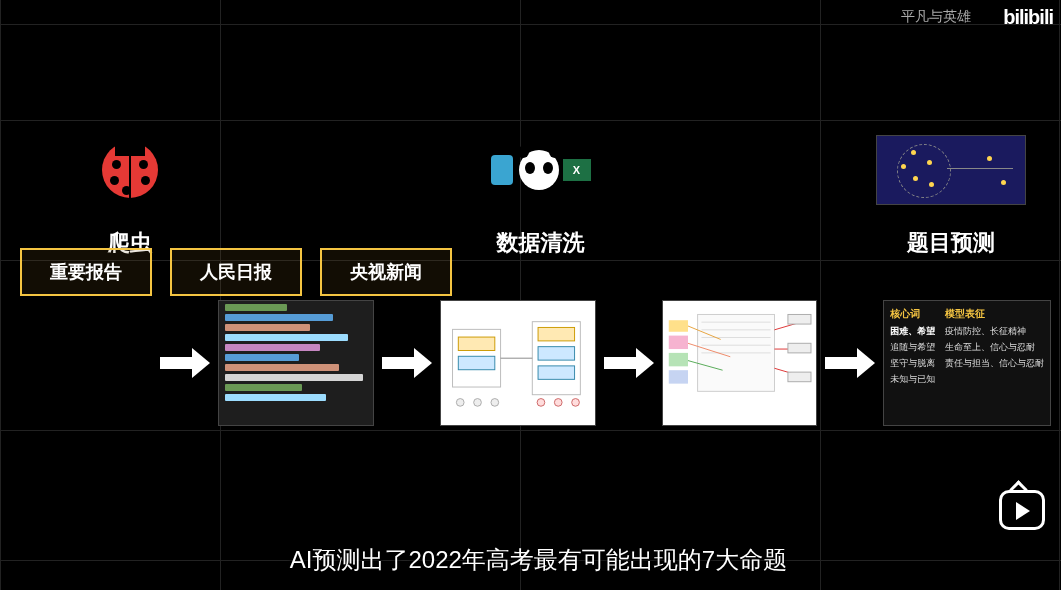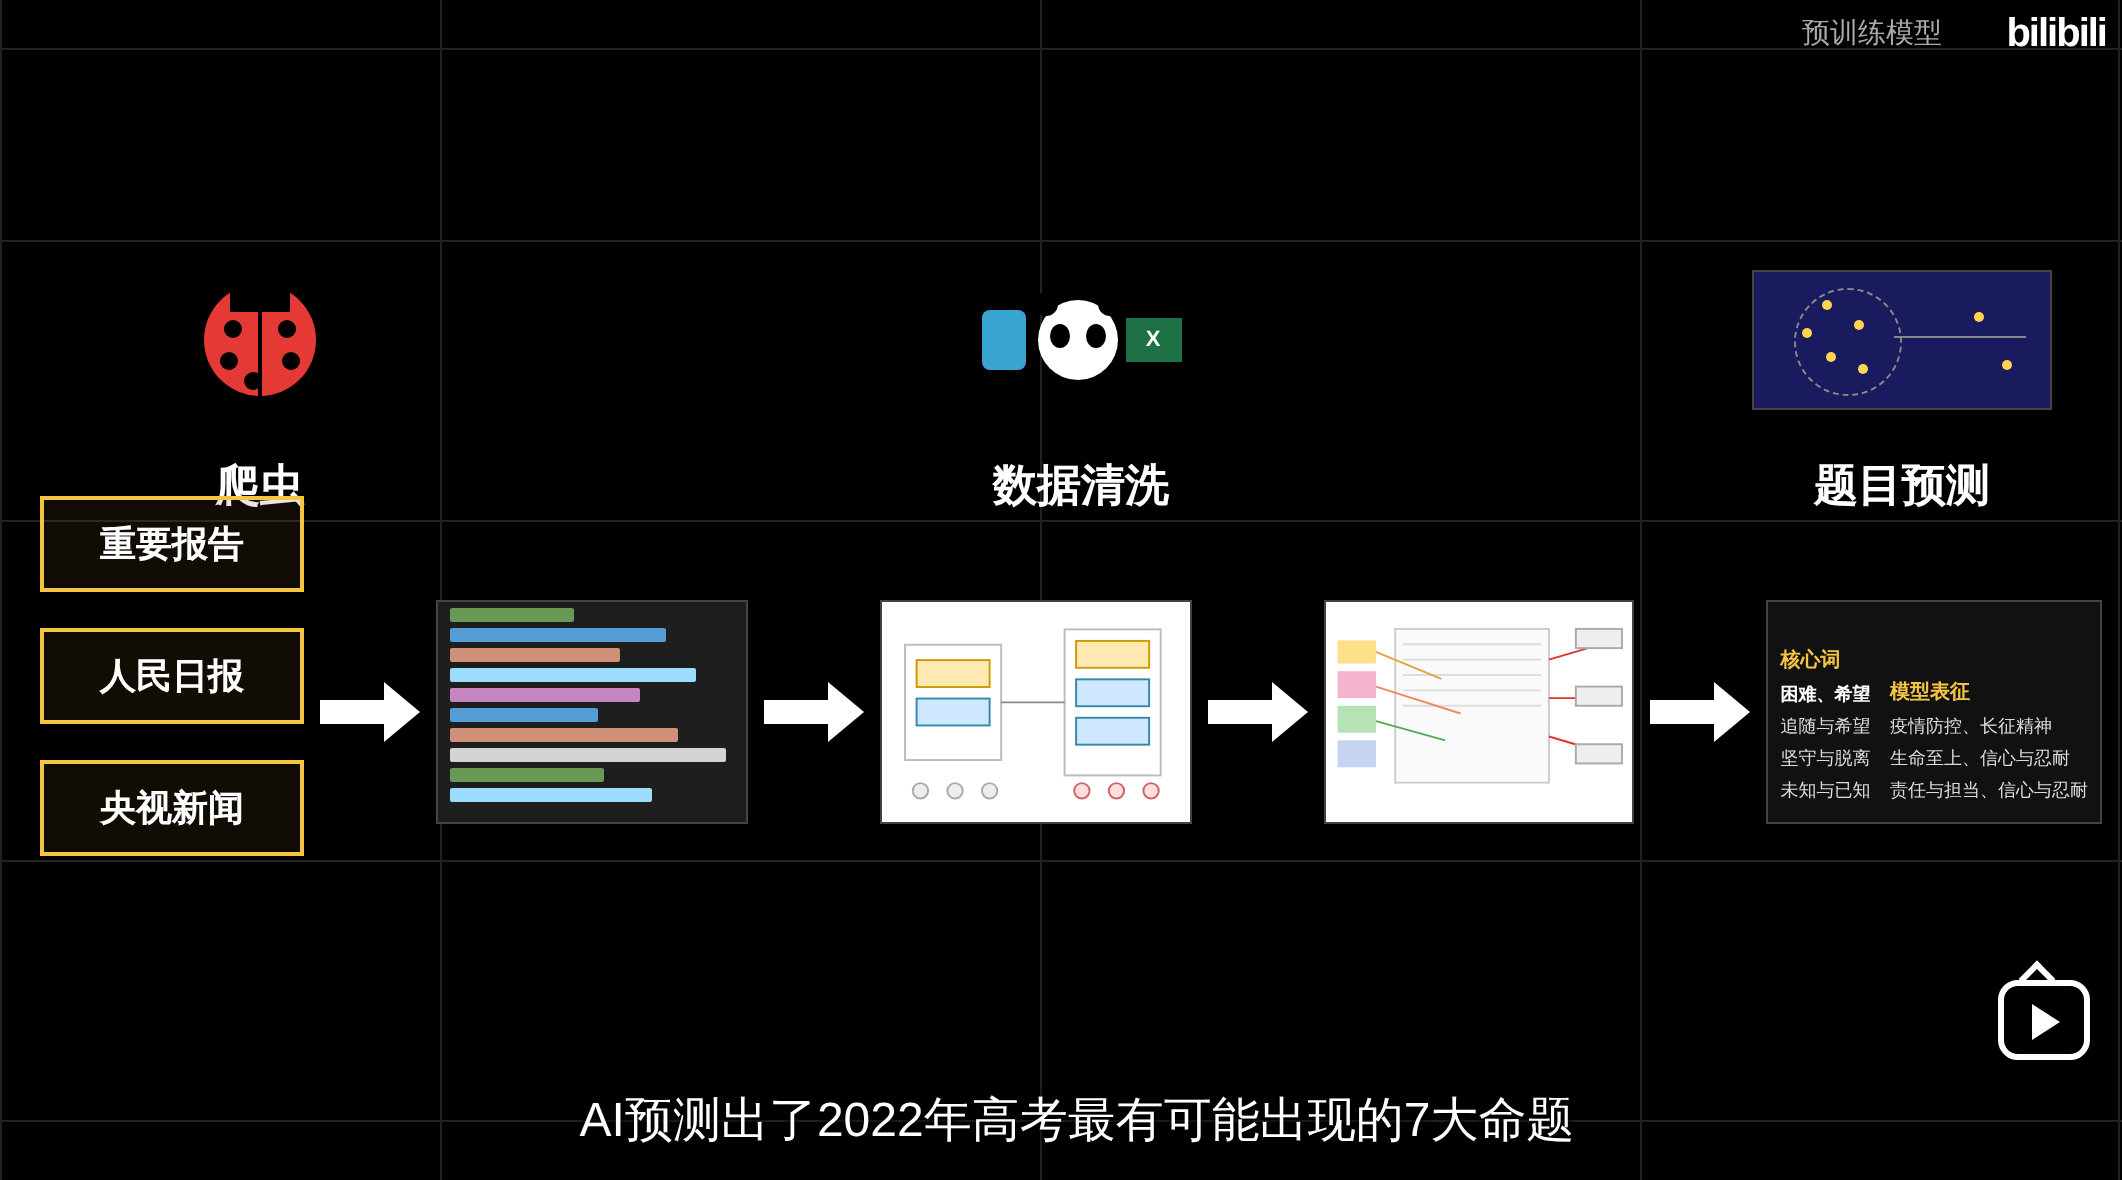--- a/index.html
+++ b/index.html
@@ -84,42 +84,42 @@
 .cube3d-inner { position:absolute; inset:8px; border:1px solid #ccc; }
 .sc-dot { position:absolute; width:3px; height:3px; border-radius:50%; }
 
 .pred-chart { width:150px; height:70px; background:#1a1a5e; position:relative; border:1px solid #444; }
 .pred-circle { position:absolute; left:20px; top:8px; width:54px; height:54px; border:1px dashed #888; border-radius:50%; }
 .yd { position:absolute; width:5px; height:5px; background:#ffd54f; border-radius:50%; }
 
 
 .sources {
   position: absolute; left: 20px; top: 248px;
-  display:flex; flex-direction:column; gap:18px;
+  display:flex; flex-direction:row; gap:18px;
 }
 .source-tag {
   width: 132px; height: 48px;
   border: 2px solid #f5c542;
   background: rgba(120,90,30,0.15);
   color:#fff; font-size:18px; font-weight:bold;
   display:flex; align-items:center; justify-content:center;
 }
 
 
 .process-row {
   position: absolute; top: 300px; left: 160px; right: 10px;
   display:flex; align-items:center; gap:8px;
 }
 .arrow {
   width: 50px; height: 30px; position: relative; flex-shrink:0;
 }
 .arrow::before { content:""; position:absolute; top:9px; left:0; width:32px; height:12px; background:#fff; }
 .arrow::after { content:""; position:absolute; right:0; top:0; border-left:18px solid #fff; border-top:15px solid transparent; border-bottom:15px solid transparent; }
 
-.proc-box { height: 112px; flex:1; border:1px solid #444; position:relative; overflow:hidden;align-items:flex-end; }
+.proc-box { height: 126px; flex:1; border:1px solid #444; position:relative; overflow:hidden; }
 .proc-code { background:#1e1e1e; }
 .proc-code-line { height:7px; margin:3px 6px; border-radius:1px; }
 .proc-diagram { background:#fff; }
 .proc-diagram svg { width:100%; height:100%; }
 .proc-topic { background:#fff; }
 .proc-output { background:#111; padding:6px; font-size:9px; color:#ddd; display:flex; gap:6px; }
 .proc-output .col { flex:1; }
 .proc-output .hd { color:#f5c542; font-size:10px; margin-bottom:4px; font-weight:bold; }
 .proc-output .ln { margin-bottom:3px; white-space:nowrap; }
 
@@ -136,21 +136,21 @@
 <div class="grid-h" style="top:120px"></div>
 <div class="grid-h" style="top:260px"></div>
 <div class="grid-h" style="top:430px"></div>
 <div class="grid-h" style="top:560px"></div>
 <div class="grid-v" style="left:0"></div>
 <div class="grid-v" style="left:220px"></div>
 <div class="grid-v" style="left:520px"></div>
 <div class="grid-v" style="left:820px"></div>
 <div class="grid-v" style="left:1059px"></div>
 
-<div class="watermark-text">预训练模型</div>
+<div class="watermark-text">平凡与英雄</div>
 <div class="watermark-logo">bilibili</div>
 <div class="tv-icon"></div>
 
 <div class="stage-row">
 
   <div class="stage">
     <div class="icon-box">
       <div class="ladybug">
         <div class="ladybug-body">
           <div class="ladybug-dot" style="top:18px;left:10px"></div>

